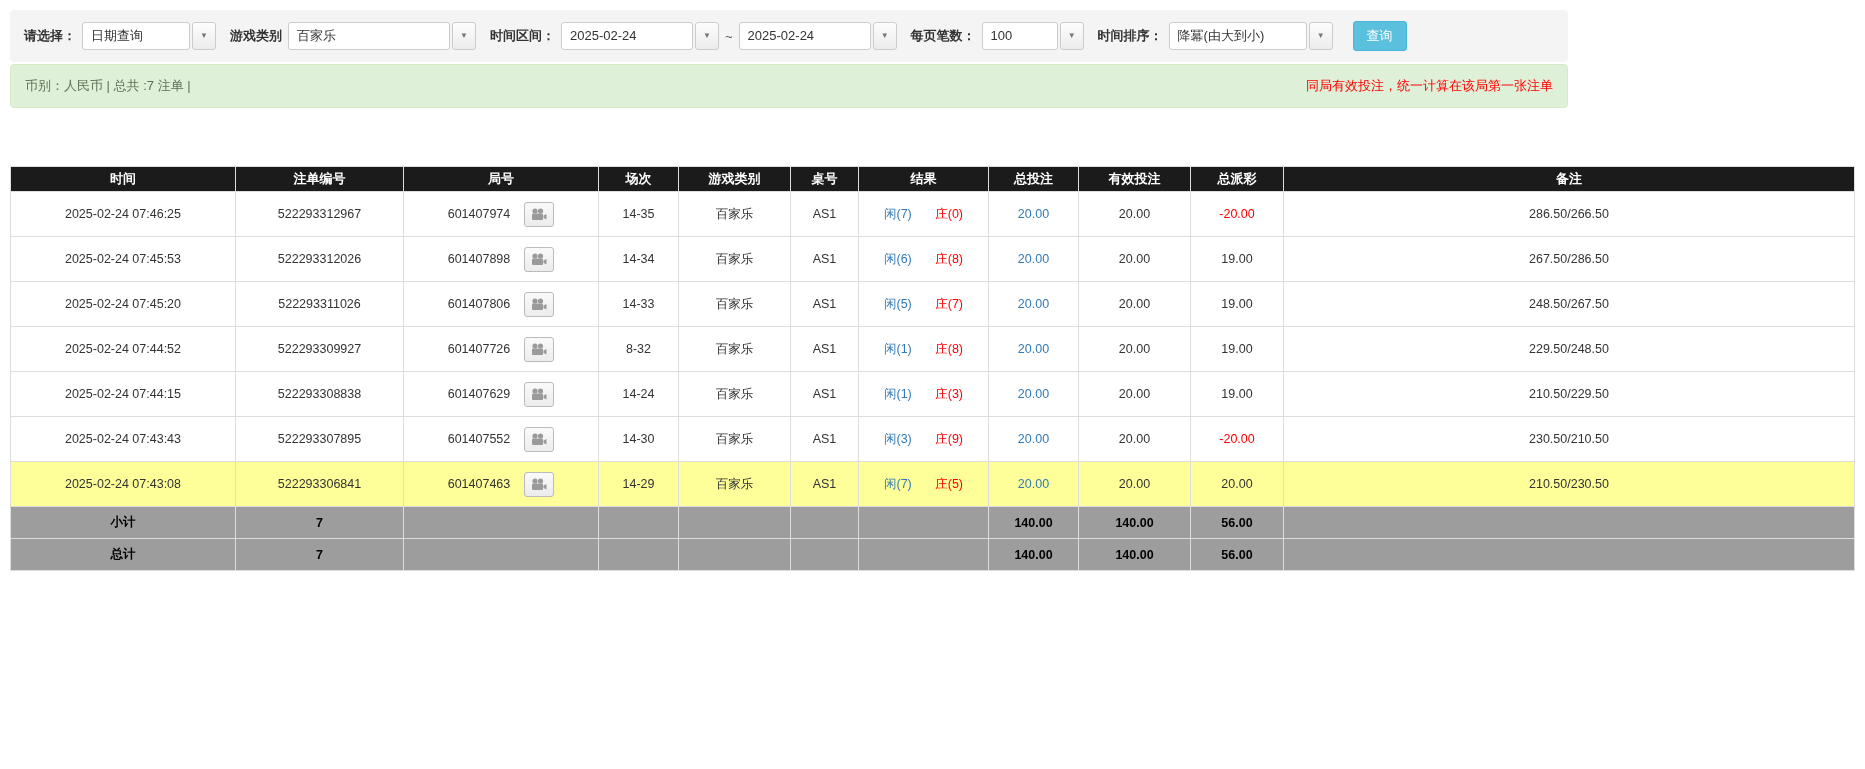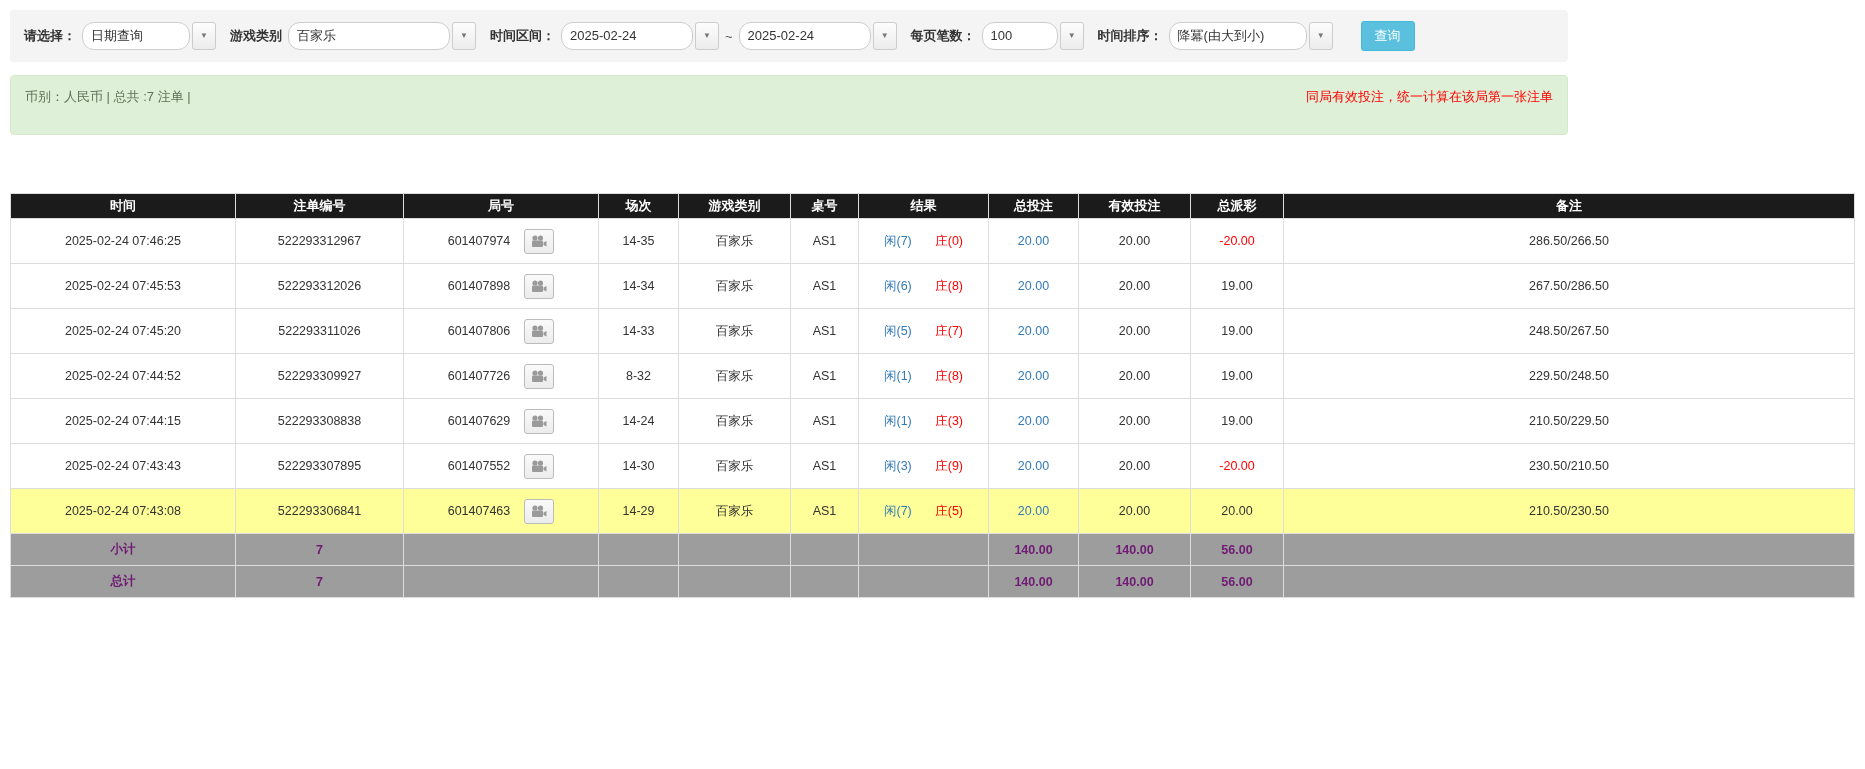--- a/index.html
+++ b/index.html
@@ -22,52 +22,52 @@
     background: var(--filter-bg, #f4f4f4);
     border-radius: 4px;
     padding: 11px 14px;
     display: flex; align-items: center;
     white-space: nowrap;
   }
   .flabel { font-weight: bold; color: #333; margin: 0 6px 0 14px; }
   .flabel.first { margin-left: 0; }
   .combo { display: inline-flex; align-items: center; }
   .combo-text {
-    background: #fff; border: 1px solid #ccc; border-radius: 12px;
+    background: #fff; border: 1px solid #ccc; border-radius: 3px;
     height: 28px; line-height: 26px; padding: 0 8px;
     font-size: 13px; color: #333; overflow: hidden;
   }
   .combo-arrow {
     width: 24px; height: 28px; margin-left: 2px;
     border: 1px solid #ccc; border-radius: 3px;
     background: linear-gradient(#fdfdfd, #ececec);
     display: inline-flex; align-items: center; justify-content: center;
     cursor: pointer;
   }
   .chev { font-size: 8px; color: #777; line-height: 1; }
   .tilde { margin: 0 6px; color: #555; }
   .w-qtype { width: 108px; }
   .w-game  { width: 162px; }
   .w-date  { width: 132px; }
   .w-size  { width: 76px; }
   .w-sort  { width: 138px; }
   .search-btn {
     background: var(--accent, #5bc0de); color: #fff;
     border: 1px solid #46b8da; border-radius: 3px;
-    height: 30px; padding: 0 13px; margin-left: 28px;
+    height: 30px; padding: 0 13px; margin-left: 20px;
     font-size: 13px; cursor: pointer;
     font-family: inherit;
   }
 
   
   .summary-bar {
-    margin-top: 13px;
+    margin-top: 2px;
     background: var(--summary-bg, #dff0d8);
     border: 1px solid #d6e9c6; border-radius: 4px;
-    padding: 12px 14px 28px 14px;
+    padding: 12px 14px 12px 14px;
     display: flex; justify-content: space-between; align-items: center;
   }
   .summary-left { color: #5f7055; }
   .summary-notice { color: var(--negative-red, #ff0000); }
 
   
   .data-table {
     width: 1845px; margin-top: 58px;
     border-collapse: collapse; table-layout: fixed;
   }
@@ -92,21 +92,21 @@
   .round-wrap { display: inline-flex; align-items: center; gap: 14px; }
   .video-btn {
     width: 30px; height: 25px;
     background: linear-gradient(#fafafa, #ececec);
     border: 1px solid #bbb; border-radius: 3px;
     display: inline-flex; align-items: center; justify-content: center;
     cursor: pointer; padding: 0;
   }
 
   tfoot td, tr.footer-row td {
-    background: var(--footer-bg, #9d9d9d); color: #701a75;
+    background: var(--footer-bg, #9d9d9d); color: #000000;
     height: 32px; font-weight: bold; font-size: 12.5px;
     border: 1px solid #ddd;
   }
 </style>
 </head>
 <body>
 
 <div class="page">
 
 

